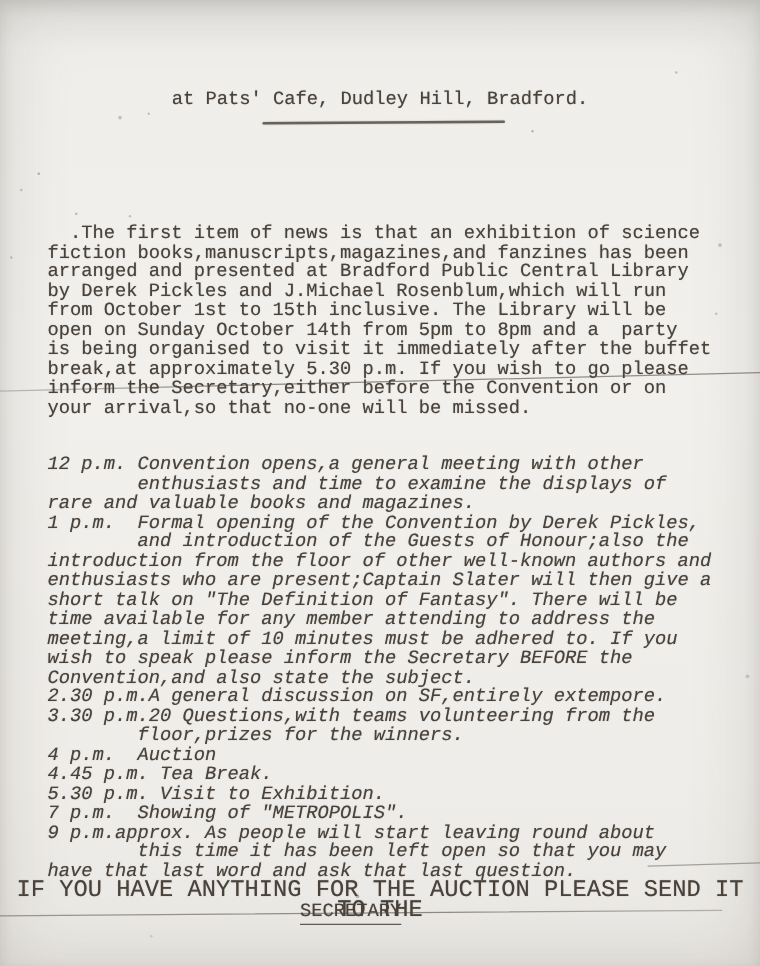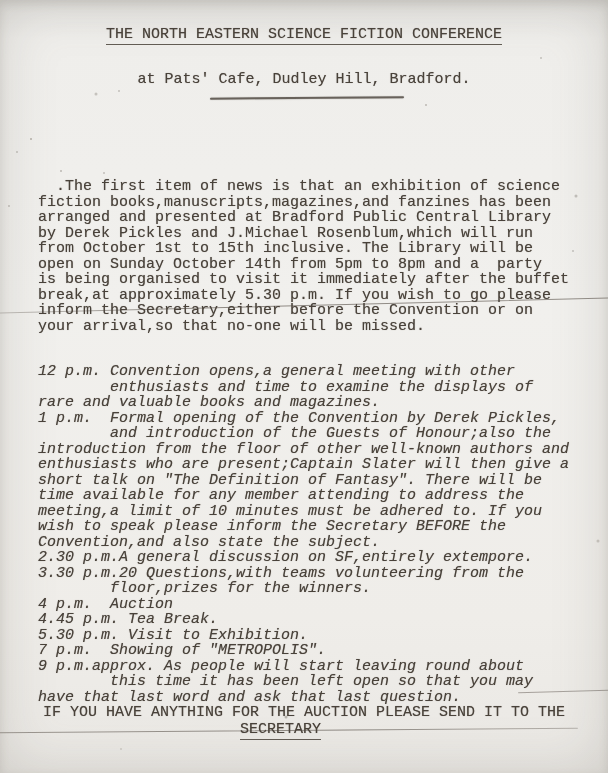--- a/index.html
+++ b/index.html
@@ -33,21 +33,21 @@
     position:absolute; margin:0; left:38px;
     font-family:inherit; font-size:15px; line-height:15.5px; white-space:pre;
   }
   .para-intro { top:111px; }
   .para-news  { top:179px; }
   .subhead { position:absolute; top:338px; left:0; width:100%; text-align:center;
     font-size:15px; line-height:16px; }
   .subhead .u { border-bottom:1.6px solid rgba(73,66,58,0.85); padding-bottom:1px; }
   .para-programme { top:364px;font-style:italic; }
   .footer-1 { position:absolute; top:705px; left:0; width:100%; text-align:center;
-    font-size:15px; line-height:15.5px; }
+    font-size:19px; line-height:15.5px; }
   .footer-2 { position:absolute; top:722px; left:240px; font-size:15px; line-height:15.5px; }
   .footer-2 .u { border-bottom:1.6px solid rgba(73,66,58,0.85); padding-bottom:1px; }
   .crease { position:absolute; pointer-events:none; border-radius:1px; }
   .crease-mid {
     top:305px; left:-6px; width:622px; height:1.4px;
     background:linear-gradient(90deg, rgba(80,72,64,0.28), rgba(80,72,64,0.62) 30%, rgba(80,72,64,0.58));
     transform:rotate(-1.4deg);
   }
   .crease-bottom {
     top:730px; left:-6px; width:584px; height:1.4px;
@@ -78,23 +78,20 @@
       120px 748px 0 0 rgba(90,82,72,0.2),
       470px 372px 0 0 rgba(90,82,72,0.25),
       597px 540px 0 0.5px rgba(90,82,72,0.25);
   }
 </style>
 </head>
 <body>
 
 <div class="page">
 
-  <div class="title-row ink">
-    <span class="u">THE NORTH EASTERN SCIENCE FICTION CONFERENCE</span>
-  </div>
 
   <div class="center-line venue-line ink">at Pats' Cafe, Dudley Hill, Bradford.</div>
 
   <div class="hand-rule"></div>
 
 
   <pre class="para para-news ink">  .The first item of news is that an exhibition of science
 fiction books,manuscripts,magazines,and fanzines has been
 arranged and presented at Bradford Public Central Library
 by Derek Pickles and J.Michael Rosenblum,which will run

